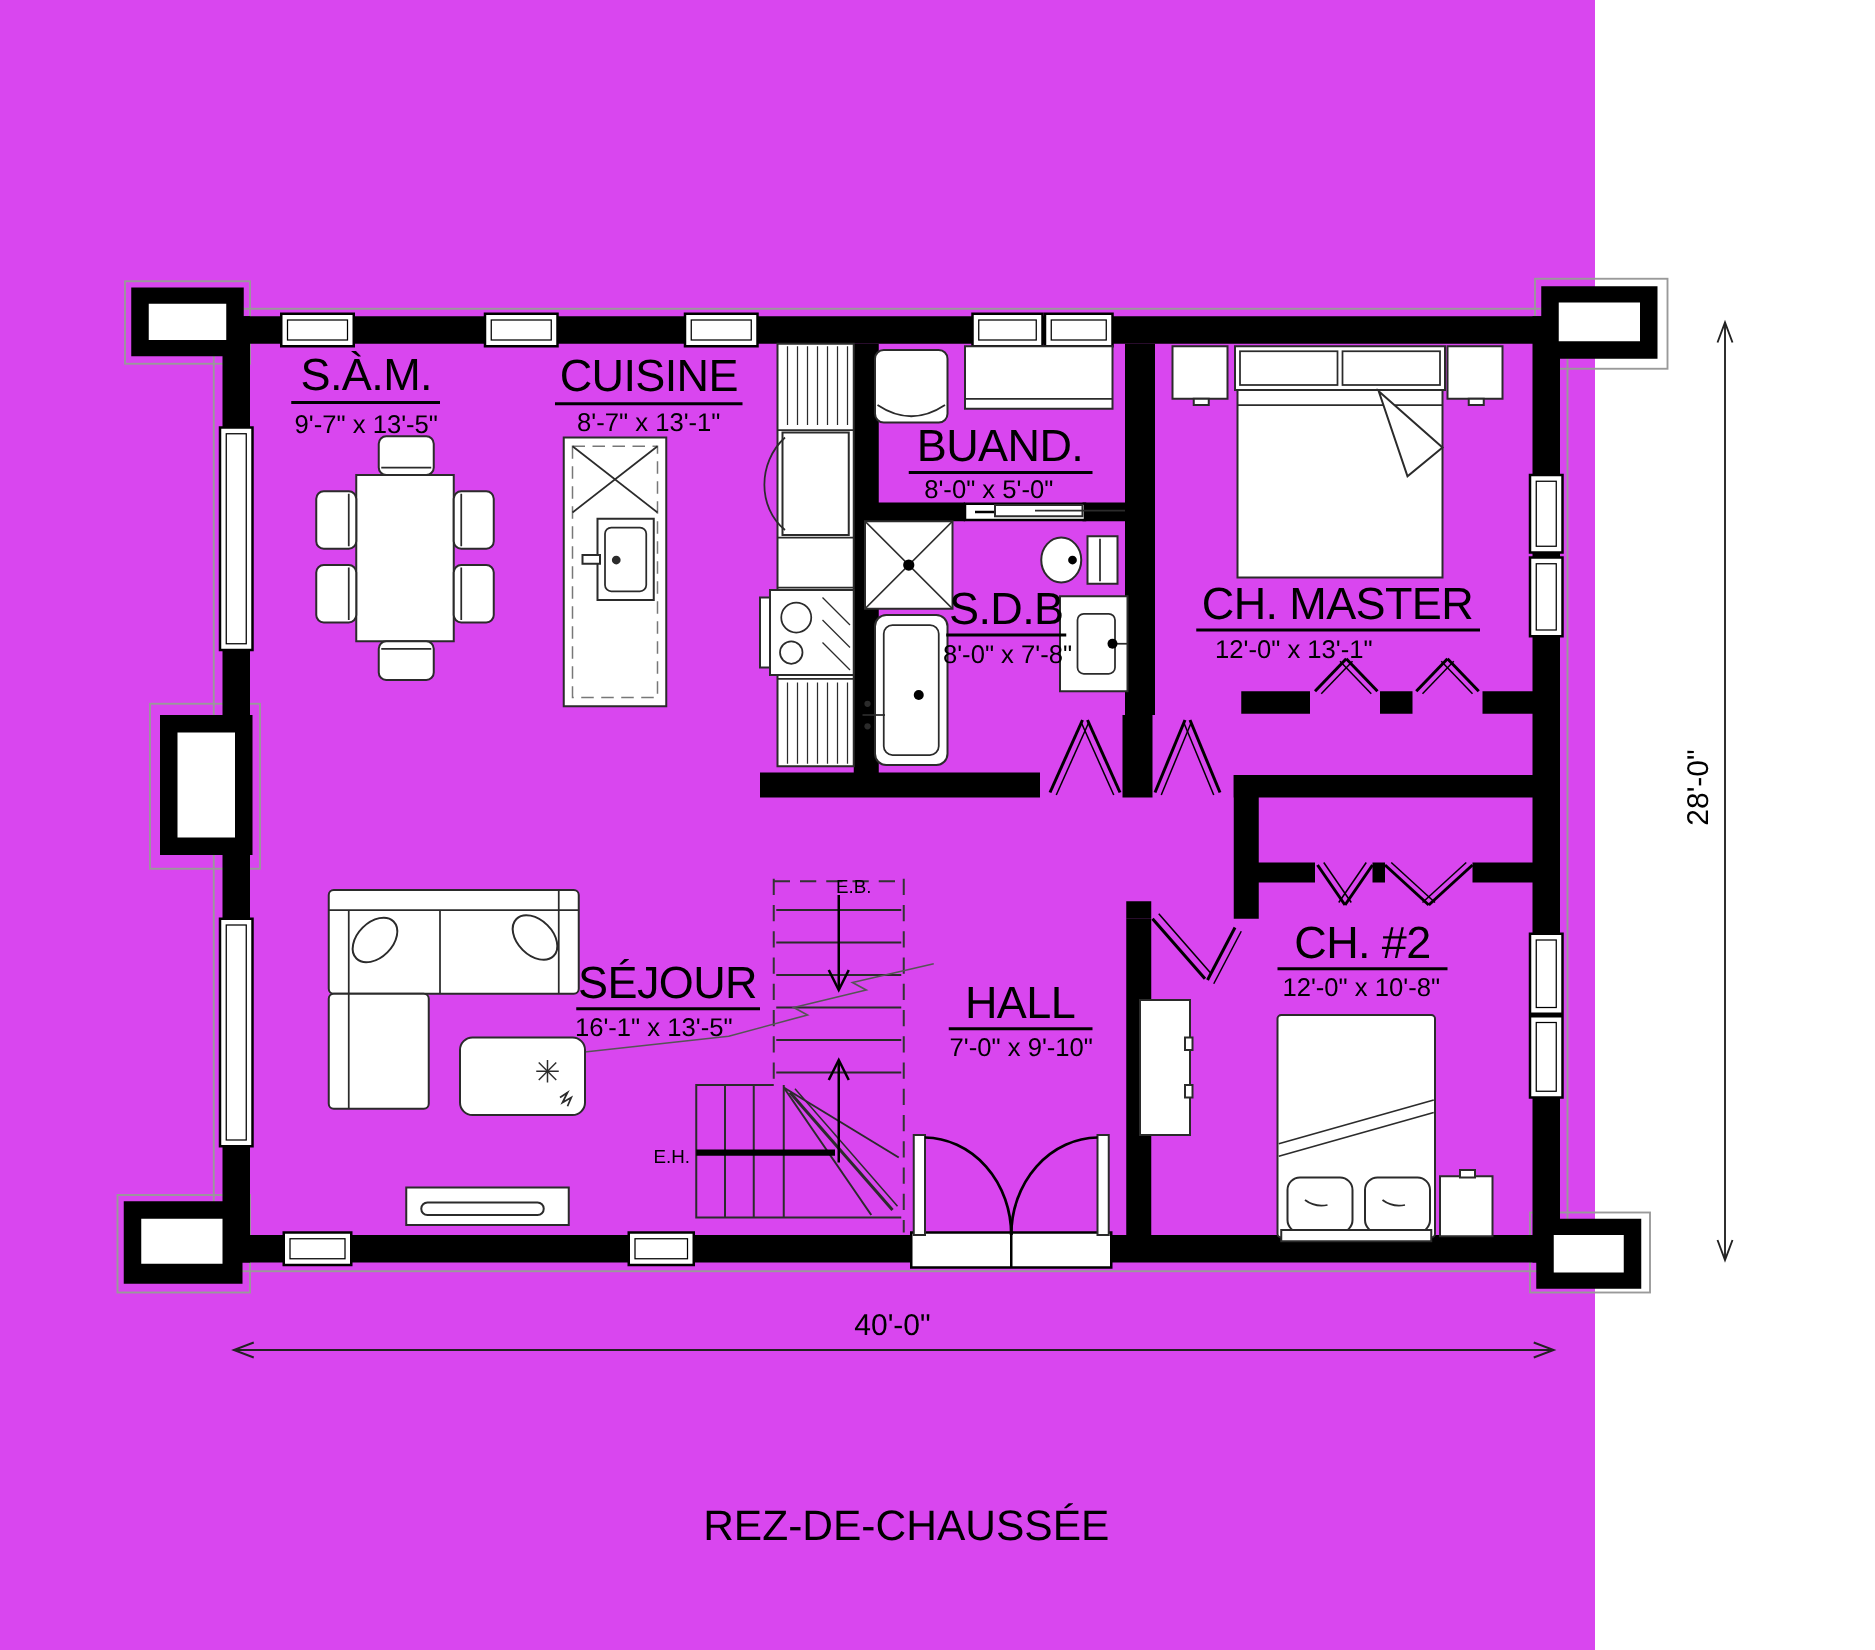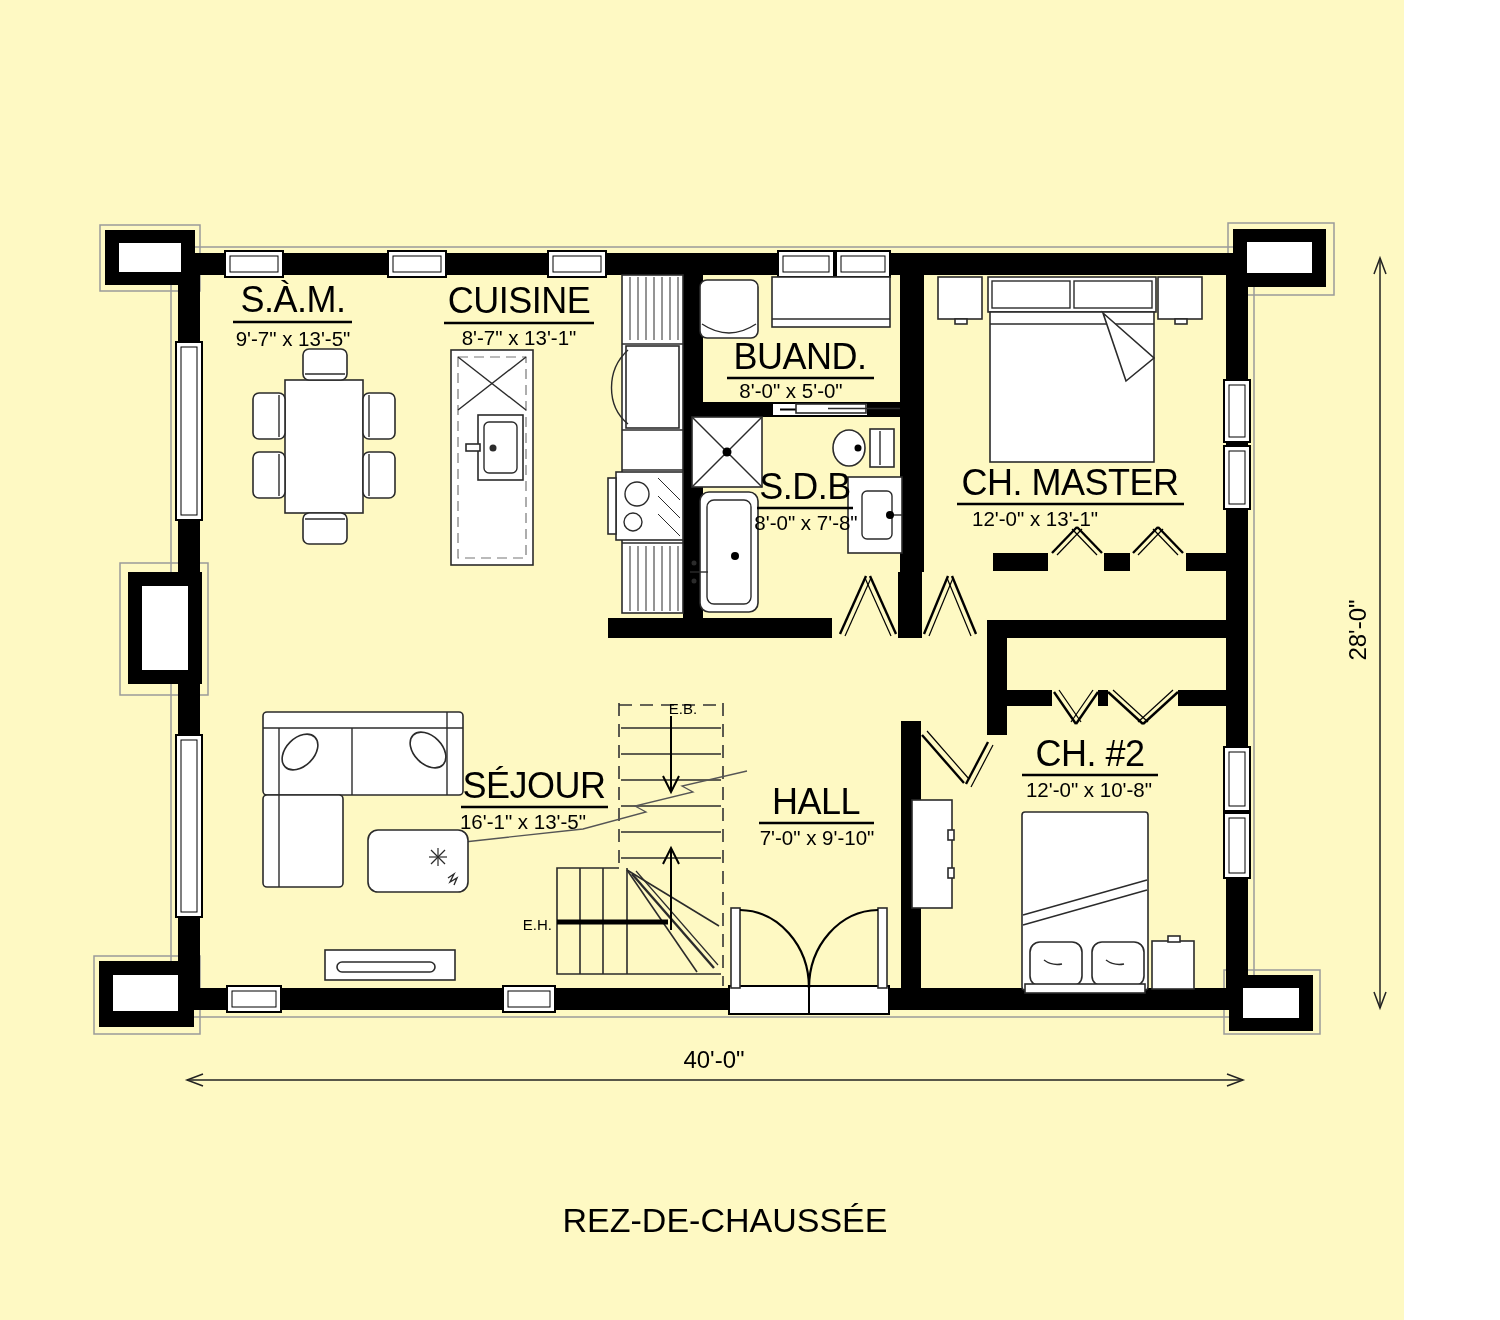--- a/index.html
+++ b/index.html
@@ -1,16 +1,16 @@
 <!DOCTYPE html>
 <html><head>
 <meta charset="utf-8">
 <style>
   html,body{margin:0;padding:0;background:#fff;}
-  .page{width:1404px;height:1320px;position:relative;background:#fef9c3;}
+  .page{width:1276px;height:1320px;position:relative;background:#d946ef;}
   svg text{font-family:"Liberation Sans",sans-serif;fill:#000;}
   .room-name{font-size:36px;letter-spacing:-0.5px;}
   .room-dims{font-size:20.5px;}
   .tiny-label{font-size:15px;}
   .dim-label{font-size:24px;}
   .plan-title{font-size:34px;}
   .wall{fill:#000;stroke:none;}
   .whitecore{fill:#fff;stroke:none;}
   .foundation{fill:none;stroke:#9a9a9a;stroke-width:1.5;}
   .furn{fill:#fff;stroke:#2b2b2b;stroke-width:1.6;}

